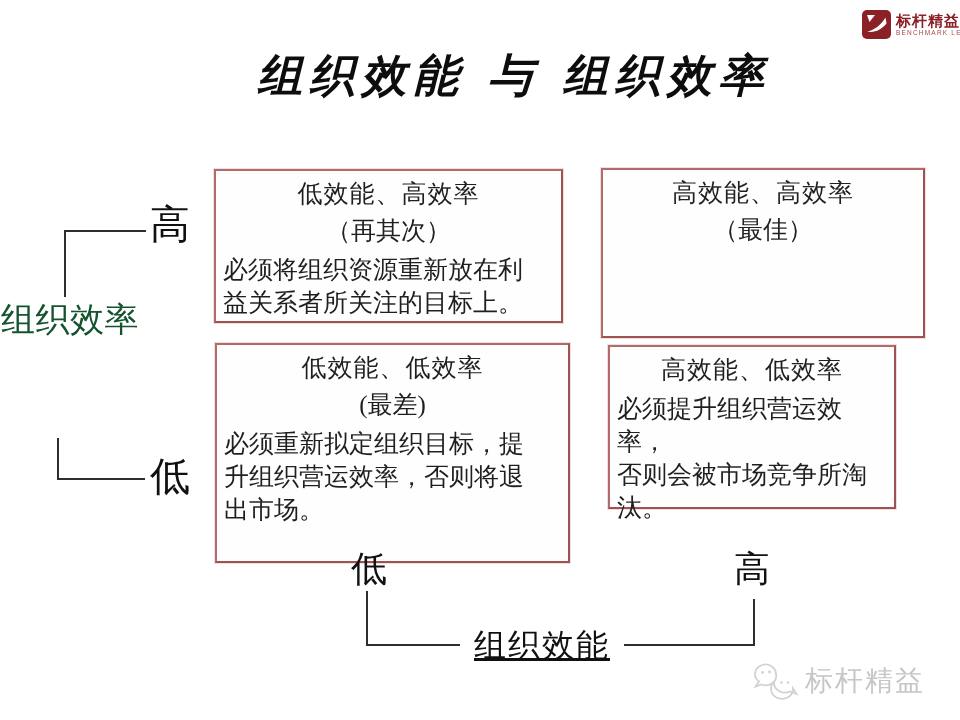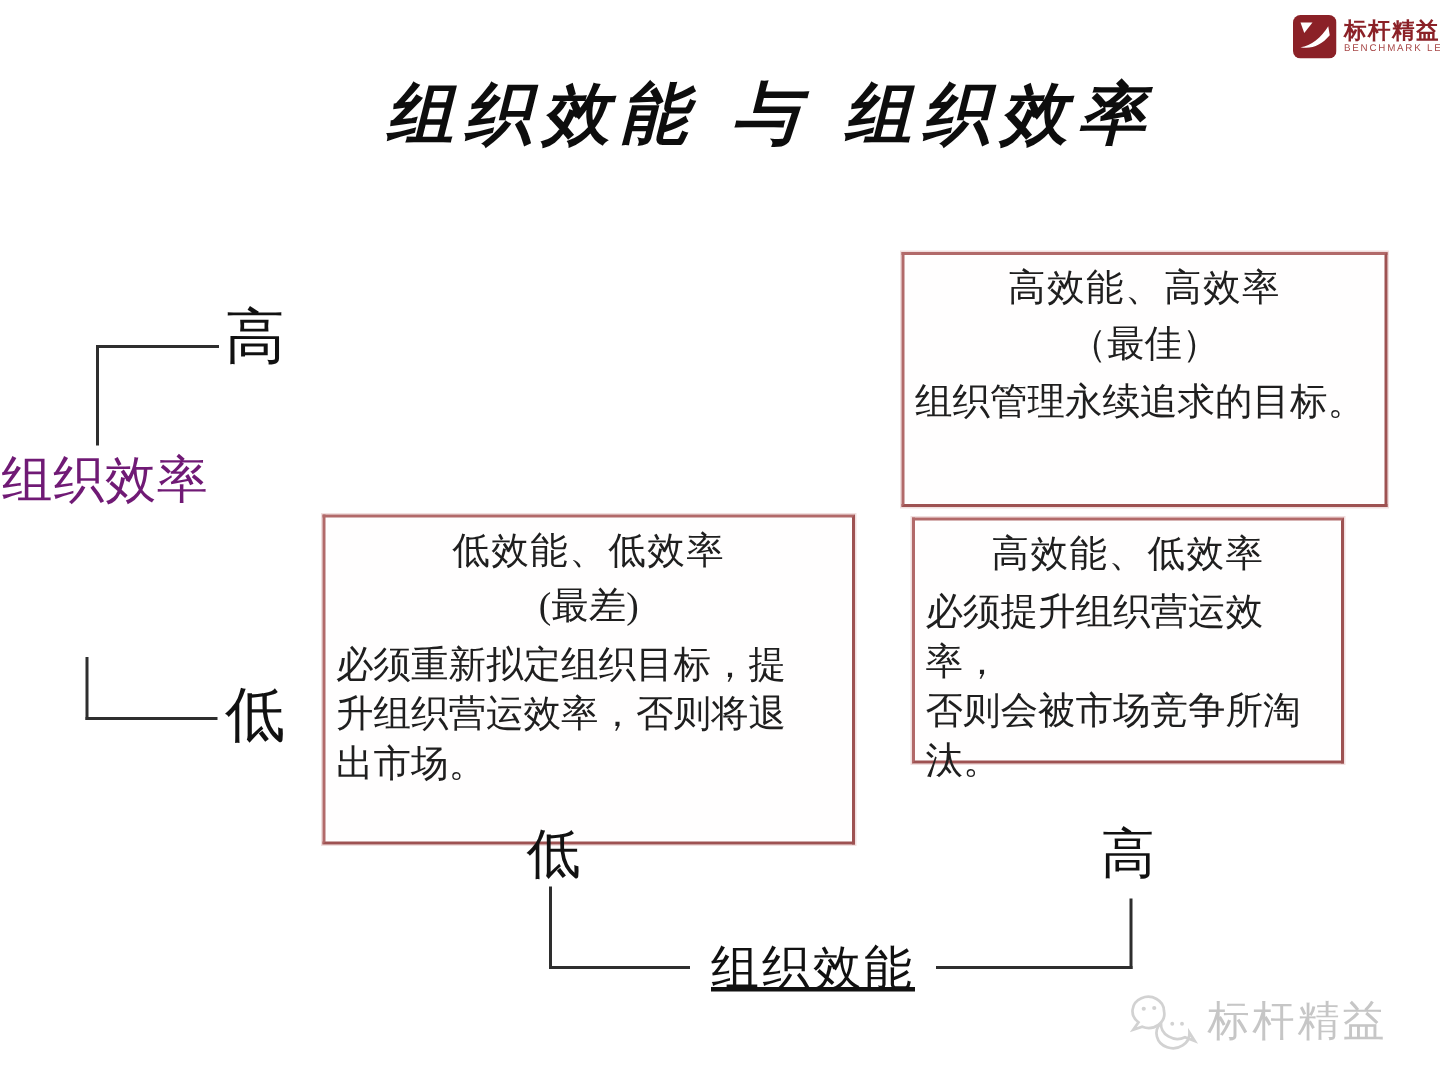--- a/index.html
+++ b/index.html
@@ -57,21 +57,21 @@
   #x-left-v   { left: 366px; top: 591px; width: 2px;   height: 55px; }
   #x-right-v  { left: 753px; top: 599px; width: 2px;   height: 47px; }
   #x-h        { left: 366px; top: 644px; width: 389px; height: 2px; }
 
   
   .axis-end { position: absolute; color: #111; line-height: 1.05; }
   #y-high { left: 150px; top: 204px; font-size: 40px; }
   #y-low  { left: 150px; top: 456px; font-size: 40px; }
   #x-low  { left: 351px; top: 551px; font-size: 36px; }
   #x-high { left: 734px; top: 551px; font-size: 36px; }
-  #y-axis-label { position: absolute; left: 1px; top: 297px; font-size: 34px; letter-spacing: 0.5px; color: #701a75; }
+  #y-axis-label { position: absolute; left: 1px; top: 297px; font-size: 34px; letter-spacing: 0.5px; color: #14532d; }
   #x-axis-label {
     position: absolute; left: 460px; top: 624px; font-size: 32px; letter-spacing: 2px;
     color: #111; background: #ffffff; padding: 0 14px; z-index: 2; text-decoration: underline;
   }
 
   
   .watermark { position: absolute; left: 752px; top: 660px; display: flex; align-items: center; gap: 5px; z-index: 3; }
   .wm-text { font-size: 28px; color: #c6c6c6; letter-spacing: 2px; text-shadow: 1px 1px 0 #ffffff; }
 </style>
 </head>
@@ -87,25 +87,30 @@
       <path d="M5 5 L13 5 L7.5 12 Z" fill="#ffffff"></path>
       <path d="M5 21.5 C12 20.5, 19 15, 23.5 7.5 L24.5 13.5 C19 20, 12.5 23, 5 21.5 Z" fill="#ffffff"></path>
     </svg>
     <div class="logo-text">
       <span class="logo-name">标杆精益</span>
       <span class="logo-tag">BENCHMARK LEAN</span>
 
     </div>
   </div>
 
+  <div class="qbox" id="qbox-top-left">
+    <div class="q-heading">低效能、高效率</div>
+    <div class="q-rating">（再其次）</div>
+    <div class="q-body">必须将组织资源重新放在利
+益关系者所关注的目标上。</div>
+  </div>
 
   <div class="qbox" id="qbox-top-right">
     <div class="q-heading">高效能、高效率</div>
     <div class="q-rating">（最佳）</div>
-    <div class="q-body">组织管理永续追求的目标。</div>
   </div>
 
   <div class="qbox" id="qbox-bottom-left">
     <div class="q-heading">低效能、低效率</div>
     <div class="q-rating">(最差)</div>
     <div class="q-body">必须重新拟定组织目标，提
 升组织营运效率，否则将退
 出市场。</div>
   </div>
 

